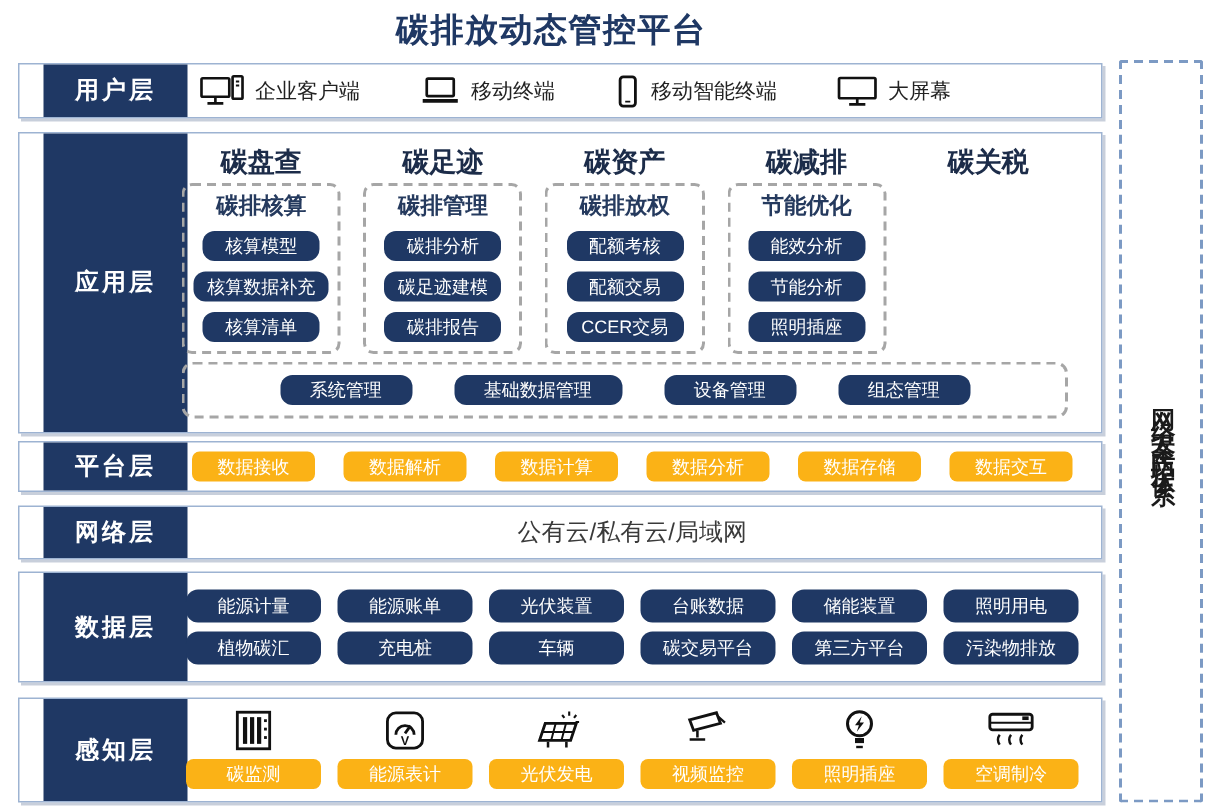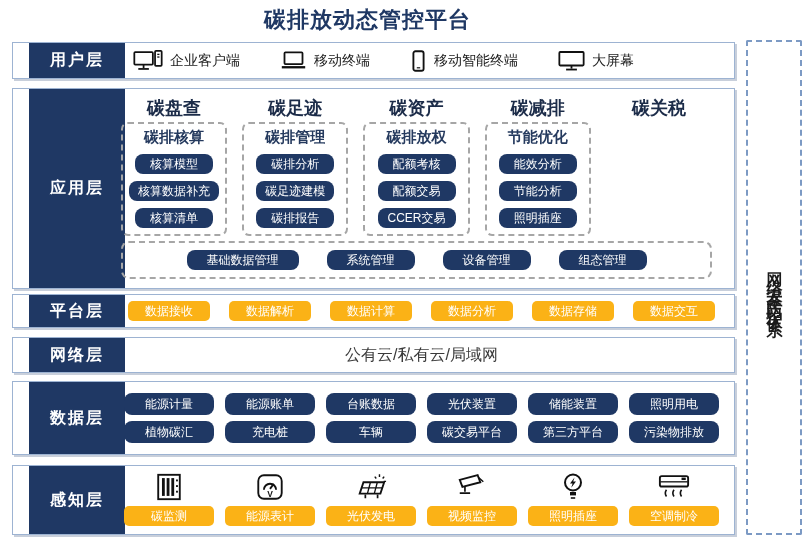--- a/index.html
+++ b/index.html
@@ -161,22 +161,22 @@
           </div>
         </div>
 
         <div class="app-col">
           <div class="app-col-header">碳关税</div>
         </div>
 
       </div>
 
       <div class="app-mgmt">
+        <div class="navy-btn">系统管理</div>
         <div class="navy-btn">基础数据管理</div>
-        <div class="navy-btn">系统管理</div>
         <div class="navy-btn">设备管理</div>
         <div class="navy-btn">组态管理</div>
       </div>
     </div>
   </div>
 
   <div class="layer" id="layer-network">
     <div class="layer-label">网络层</div>
     <div class="layer-content">
       <span>公有云/私有云/局域网</span>
@@ -194,22 +194,22 @@
       <div class="amber-btn">数据交互</div>
     </div>
   </div>
 
   <div class="layer" id="layer-data">
     <div class="layer-label">数据层</div>
     <div class="layer-content">
       <div class="data-row">
         <div class="navy-btn">能源计量</div>
         <div class="navy-btn">能源账单</div>
+        <div class="navy-btn">光伏装置</div>
         <div class="navy-btn">台账数据</div>
-        <div class="navy-btn">光伏装置</div>
         <div class="navy-btn">储能装置</div>
         <div class="navy-btn">照明用电</div>
       </div>
       <div class="data-row">
         <div class="navy-btn">植物碳汇</div>
         <div class="navy-btn">充电桩</div>
         <div class="navy-btn">车辆</div>
         <div class="navy-btn">碳交易平台</div>
         <div class="navy-btn">第三方平台</div>
         <div class="navy-btn">污染物排放</div>

